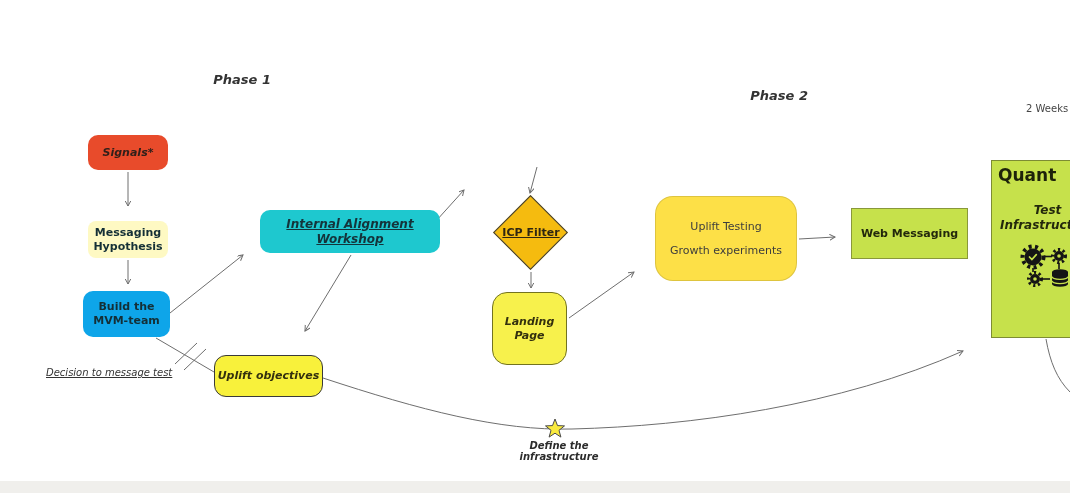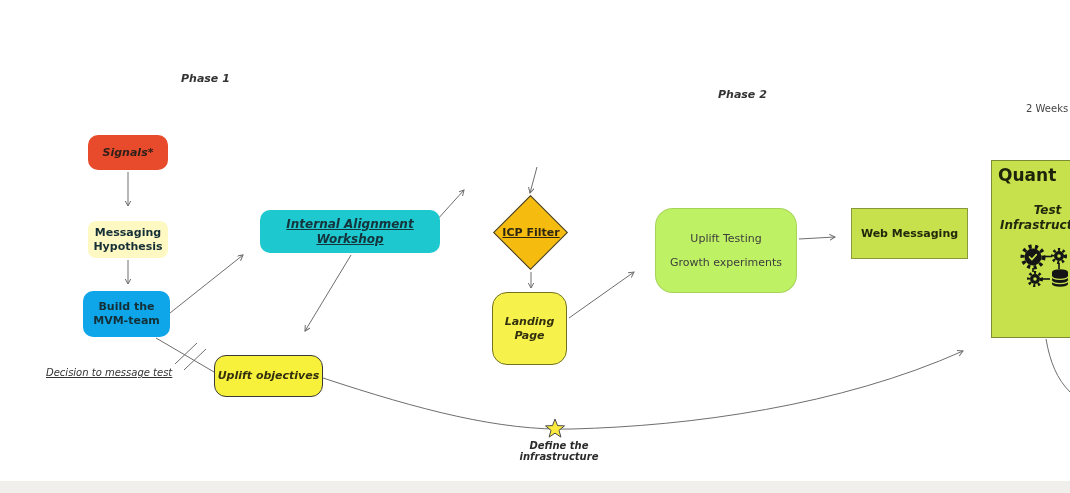--- a/index.html
+++ b/index.html
@@ -3,21 +3,21 @@
 <meta charset="utf-8">
 <style>
   html,body{margin:0;padding:0;overflow:hidden;}
   body{width:1070px;height:493px;background:#ffffff;font-family:"DejaVu Sans",sans-serif;position:relative;}
   #canvas{position:absolute;left:0;top:0;width:1070px;height:493px;overflow:hidden;background:#ffffff;}
   #connectors{position:absolute;left:0;top:0;width:1070px;height:493px;pointer-events:none;}
   .node{position:absolute;display:flex;align-items:center;justify-content:center;text-align:center;
         color:#26262b;font-weight:bold;font-size:11px;line-height:1.25;box-sizing:border-box;}
   .prelines{white-space:pre-line;}
   .underline{text-decoration:underline;}
-  .phase-label{position:absolute;font-weight:bold;font-style:italic;font-size:11px;color:#333;width:90px;text-align:left;}
+  .phase-label{position:absolute;font-weight:bold;font-style:italic;font-size:13px;color:#333;width:90px;text-align:right;}
   .free-text{position:absolute;font-size:10px;color:#3a3a3a;}
   .signals{left:88px;top:135px;width:80px;height:35px;border-radius:10px;font-style:italic;color:#31201a;}
   .messaging{left:88px;top:221px;width:80px;height:37px;border-radius:8px;color:#142f36;}
   .build{left:83px;top:291px;width:87px;height:46px;border-radius:10px;color:#142f36;}
   .workshop{left:260px;top:210px;width:180px;height:43px;border-radius:10px;font-size:12px;font-style:italic;color:#14333a;}
   .audience{left:467px;top:121px;width:136px;height:44px;border:1px solid #8c8c8c;font-style:italic;color:#2e2e2e;}
   .diamond{left:504px;top:206px;width:53px;height:53px;transform:rotate(45deg);border:1px solid #3a3a3a;}
   .diamond-label{left:495px;top:226px;width:72px;height:14px;color:#2e2612;}
   .landing{left:492px;top:292px;width:75px;height:73px;border-radius:15px;border:1px solid #73731f;font-style:italic;color:#33300e;}
   .uplift-testing{left:655px;top:196px;width:142px;height:85px;border-radius:18px;border:1px solid rgba(0,0,0,0.12);
@@ -90,21 +90,21 @@
 
   <div class="node diamond" style="background-color: rgb(245, 187, 15);"></div>
   <div class="node diamond-label">
     <span class="underline">ICP Filter</span>
   </div>
 
   <div class="node landing" style="background-color: rgb(247, 241, 76);">
     <span>Landing Page</span>
   </div>
 
-  <div class="node uplift-testing" style="background-color: #bef264; margin-top: 12px;">
+  <div class="node uplift-testing" style="background-color: #fde047;">
     <span>Uplift Testing</span>
     <span>Growth experiments</span>
   </div>
 
   <div class="node web-behavior" style="background-color: rgb(198, 225, 75);">
     <span>Web Messaging</span>
   </div>
 
   <div class="node quant" style="background-color: rgb(198, 225, 75);">
     <span class="quant-tag">Quant</span>

